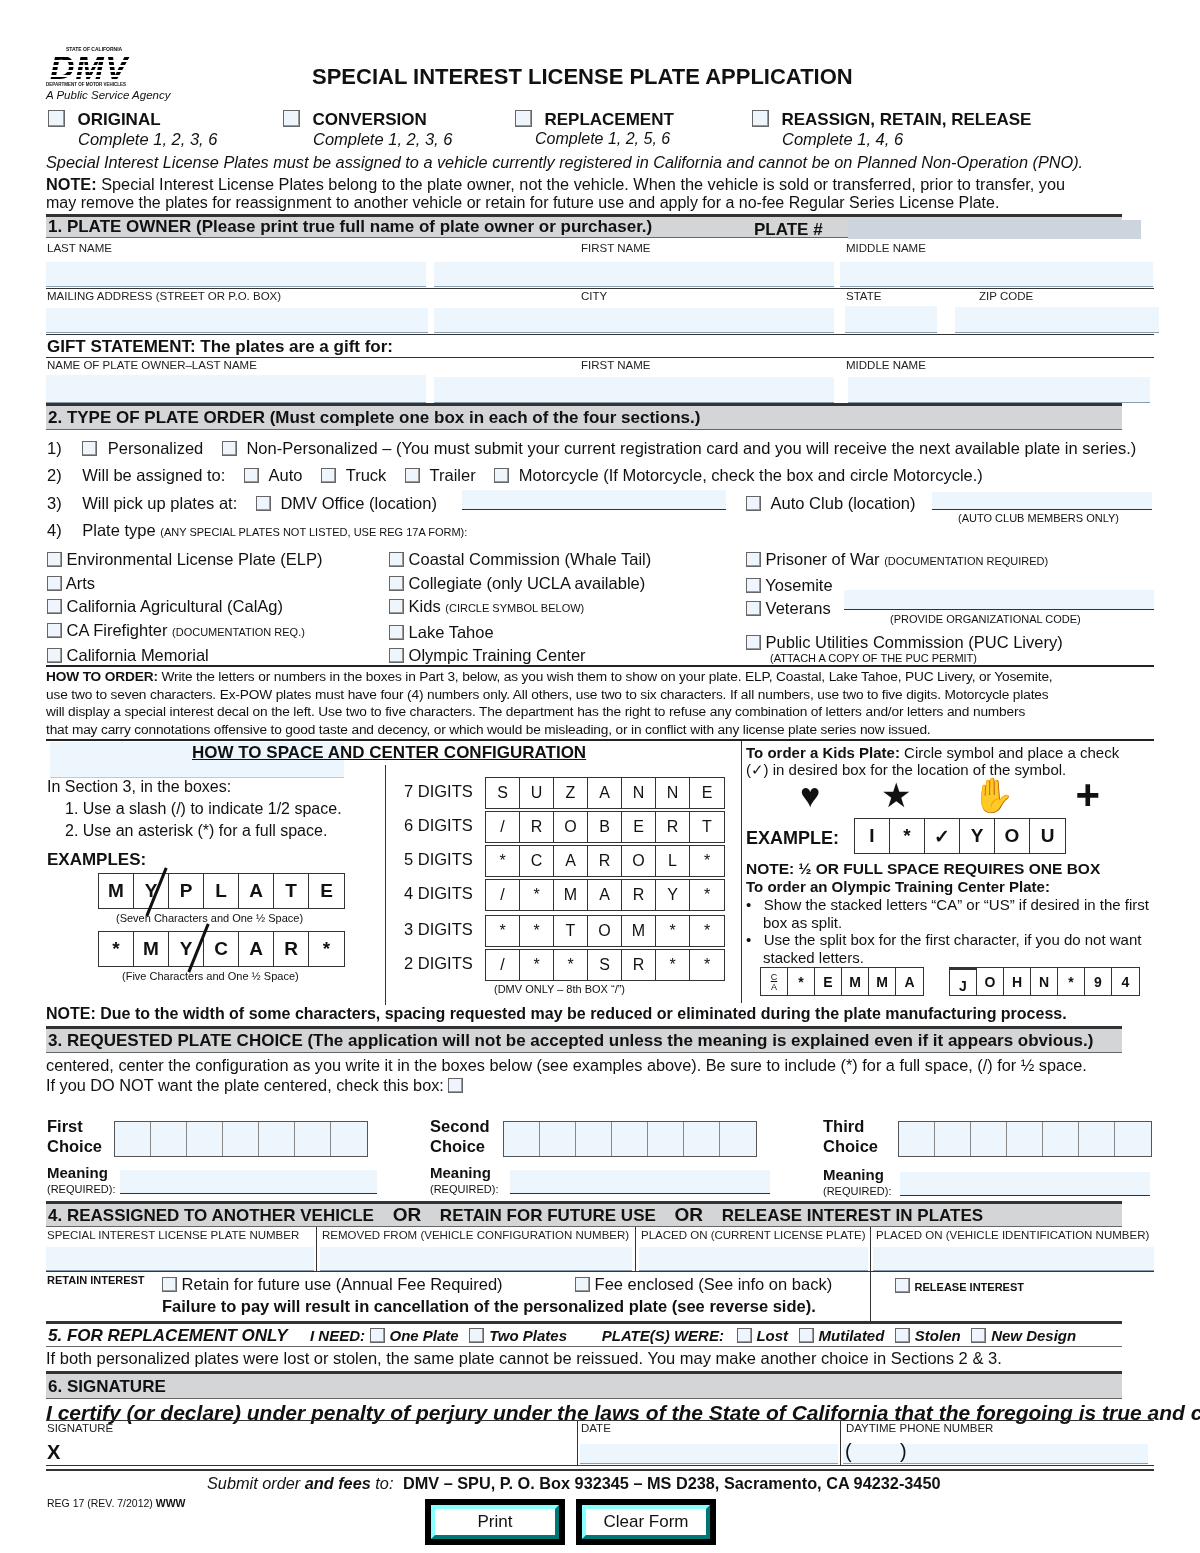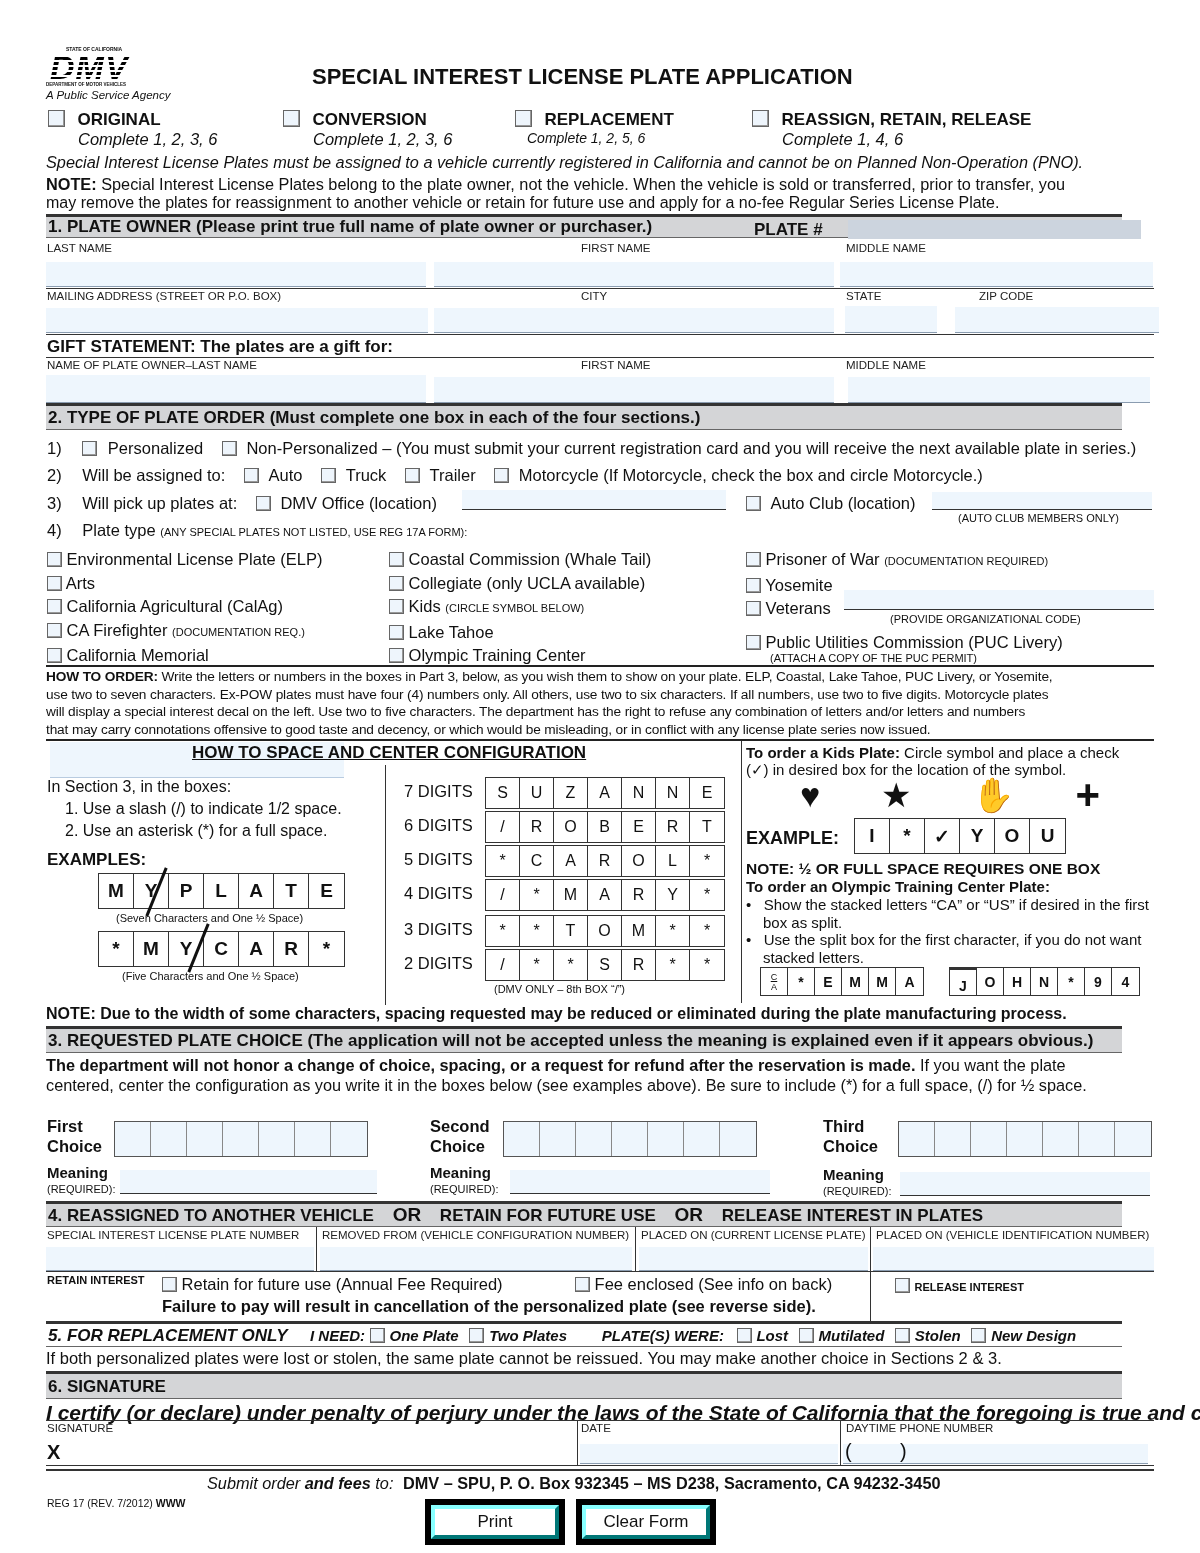--- a/index.html
+++ b/index.html
@@ -46,21 +46,21 @@
   <div class="i" style="font-size:16.5px;margin-left:30px;">Complete 1, 2, 3, 6</div>
 </div>
 <div class="abs" style="left:283px;top:110px;">
   <span class="cb"></span>
   <span class="b" style="font-size:17px;margin-left:8px;">CONVERSION</span>
   <div class="i" style="font-size:16.5px;margin-left:30px;">Complete 1, 2, 3, 6</div>
 </div>
 <div class="abs" style="left:515px;top:110px;">
   <span class="cb"></span>
   <span class="b" style="font-size:17px;margin-left:8px;">REPLACEMENT</span>
-  <div class="i" style="font-size:14px;margin-left:12px;">Complete 1, 2, 5, 6</div>
+  <div class="i" style="font-size:16px;margin-left:20px;">Complete 1, 2, 5, 6</div>
 </div>
 <div class="abs" style="left:752px;top:110px;">
   <span class="cb"></span>
   <span class="b" style="font-size:17px;margin-left:8px;">REASSIGN, RETAIN, RELEASE</span>
   <div class="i" style="font-size:16.5px;margin-left:30px;">Complete 1, 4, 6</div>
 </div>
 
 <div class="row i" style="left:46px;top:153px;font-size:16.3px;">Special Interest License Plates must be assigned to a vehicle currently registered in California and cannot be on Planned Non-Operation (PNO).</div>
 <div class="row" style="left:46px;top:175px;font-size:16.3px;">
   <span class="b">NOTE:</span><span> Special Interest License Plates belong to the plate owner, not the vehicle. When the vehicle is sold or transferred, prior to transfer, you</span>
@@ -334,22 +334,22 @@
     <span>9</span>
     <span>4</span>
 </div>
 
 <div class="row b" style="left:46px;top:1005px;font-size:16px;">NOTE: Due to the width of some characters, spacing requested may be reduced or eliminated during the plate manufacturing process.</div>
 
 <div class="sechead" style="top:1026px;height:27px;line-height:23px;">
   <span>3.   REQUESTED PLATE CHOICE  (The application will not be accepted unless the meaning is explained even if it appears obvious.)</span>
 </div>
 <div class="abs" style="left:46px;top:1056px;font-size:16.3px;line-height:19.5px;white-space:nowrap;">
-  <div><span class="b">The department will not honor a change of choice, spacing, or a request for refund after the reservation is made.</span><span> If you want the plate</span></div>
   <div>centered, center the configuration as you write it in the boxes below (see examples above). Be sure to include (*) for a full space, (/) for ½ space.</div>
+  <div><span>If you DO NOT want the plate centered, check this box:</span> <span class="cb sm"></span></div>
 </div>
 
 <div class="abs b" style="left:47px;top:1116px;font-size:16.5px;line-height:20px;">
   <div>First</div>
     <div>Choice</div>
 </div>
 <div class="choice" style="left:114px;top:1121px;">
     <span></span>
     <span></span>
     <span></span>

